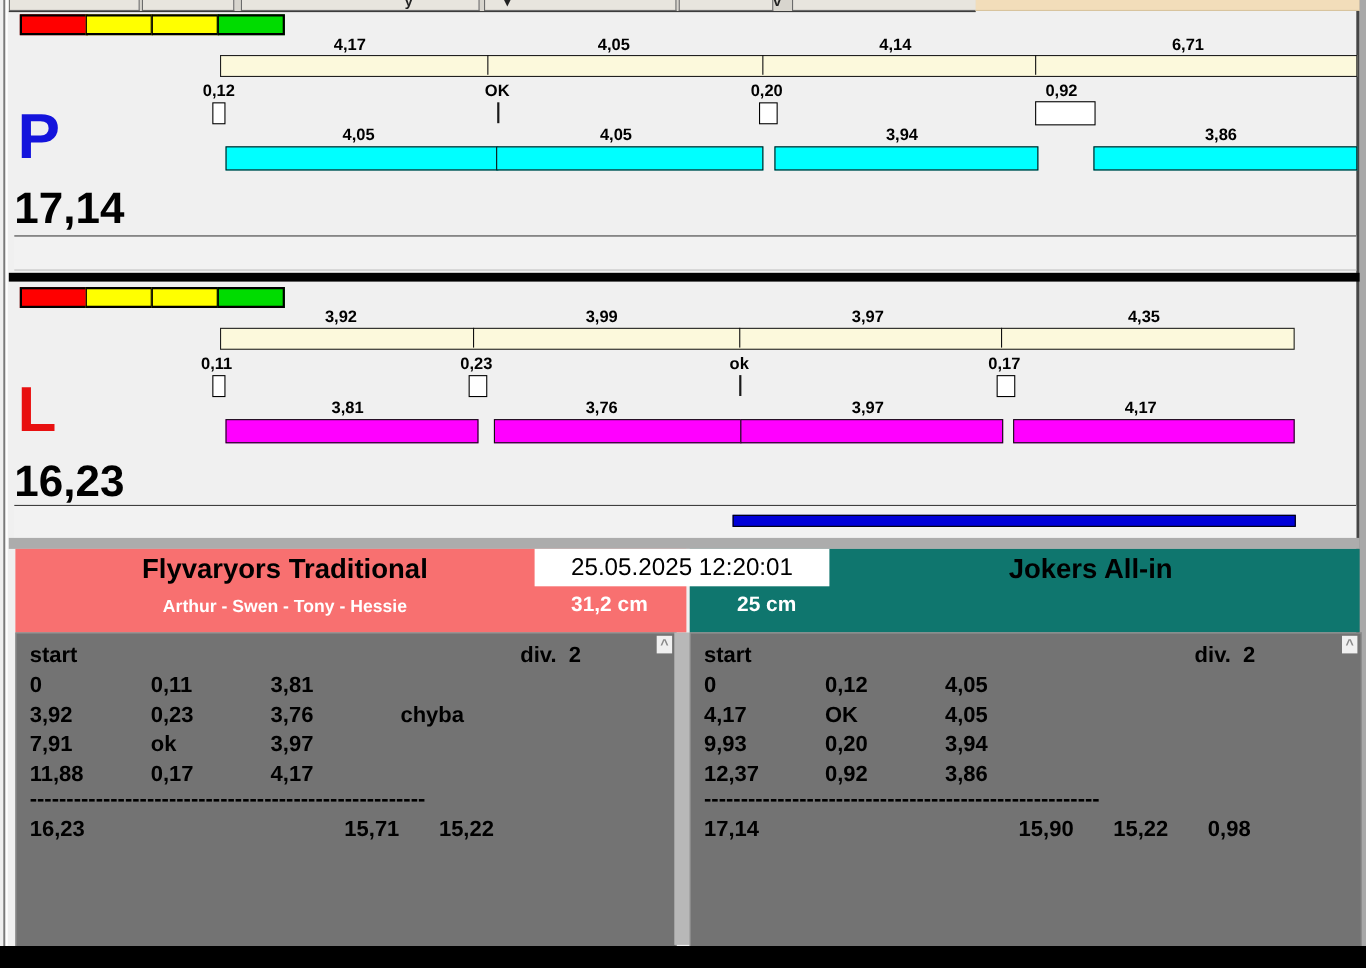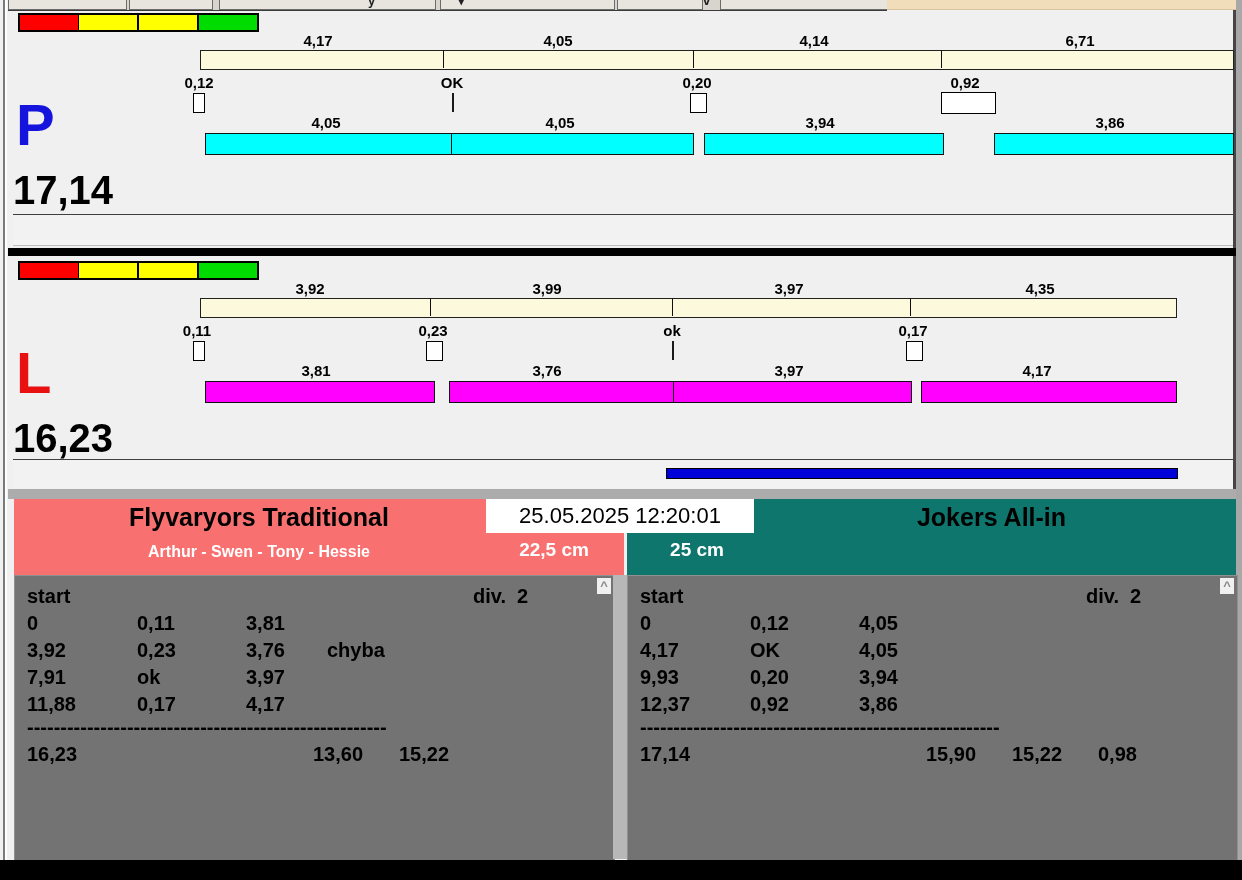--- a/index.html
+++ b/index.html
@@ -144,47 +144,47 @@
     <div class="lane-total">16,23</div>
   </div>
 <div class="abs sunken-strip" style="top:459px;">
   <div class="abs" id="progress-bar"></div>
 </div>
 <div class="abs" id="gray-band"></div>
 
 <div class="abs team-panel" id="team-left-panel">
   <div class="team-title" style="left:0;width:490px;">Flyvaryors Traditional</div>
   <div class="team-members" style="left:0;width:490px;">Arthur - Swen - Tony - Hessie</div>
-  <div class="team-distance" style="left:470px;width:140px;">22,5 cm</div>
+  <div class="team-distance" style="left:470px;width:140px;">31,2 cm</div>
 </div>
 <div class="abs team-panel" id="team-right-panel">
   <div class="team-title" style="left:120px;width:489px;">Jokers All-in</div>
   <div class="team-distance" style="left:10px;width:120px;">25 cm</div>
 </div>
 <div class="abs" id="date-box">25.05.2025 12:20:01</div>
 
 <div class="abs table-panel" id="table-left">
     <div class="t-cell" style="left: 12px; top: 8px;">start</div>
     <div class="t-cell" style="left: 458px; top: 8px;">div.  2</div>
     <div class="t-cell" style="left: 12px; top: 35px;">0</div>
     <div class="t-cell" style="left: 122px; top: 35px;">0,11</div>
     <div class="t-cell" style="left: 231px; top: 35px;">3,81</div>
     <div class="t-cell" style="left: 12px; top: 62px;">3,92</div>
     <div class="t-cell" style="left: 122px; top: 62px;">0,23</div>
     <div class="t-cell" style="left: 231px; top: 62px;">3,76</div>
-    <div class="t-cell" style="left: 312px; top: 62px;">chyba</div>
+    <div class="t-cell" style="left: 349px; top: 62px;">chyba</div>
     <div class="t-cell" style="left: 12px; top: 89px;">7,91</div>
     <div class="t-cell" style="left: 122px; top: 89px;">ok</div>
     <div class="t-cell" style="left: 231px; top: 89px;">3,97</div>
     <div class="t-cell" style="left: 12px; top: 116px;">11,88</div>
     <div class="t-cell" style="left: 122px; top: 116px;">0,17</div>
     <div class="t-cell" style="left: 231px; top: 116px;">4,17</div>
     <div class="t-dashes" style="left: 12px; top: 140px;">------------------------------------------------------</div>
     <div class="t-cell" style="left: 12px; top: 166px;">16,23</div>
-    <div class="t-cell" style="left: 298px; top: 166px;">13,60</div>
+    <div class="t-cell" style="left: 298px; top: 166px;">15,71</div>
     <div class="t-cell" style="left: 384px; top: 166px;">15,22</div>
     <div class="scroll-arrow" style="left: 582px;">^</div>
   </div>
 <div class="abs" id="table-gap"></div>
 <div class="abs table-panel" id="table-right">
     <div class="t-cell" style="left: 12px; top: 8px;">start</div>
     <div class="t-cell" style="left: 458px; top: 8px;">div.  2</div>
     <div class="t-cell" style="left: 12px; top: 35px;">0</div>
     <div class="t-cell" style="left: 122px; top: 35px;">0,12</div>
     <div class="t-cell" style="left: 231px; top: 35px;">4,05</div>

